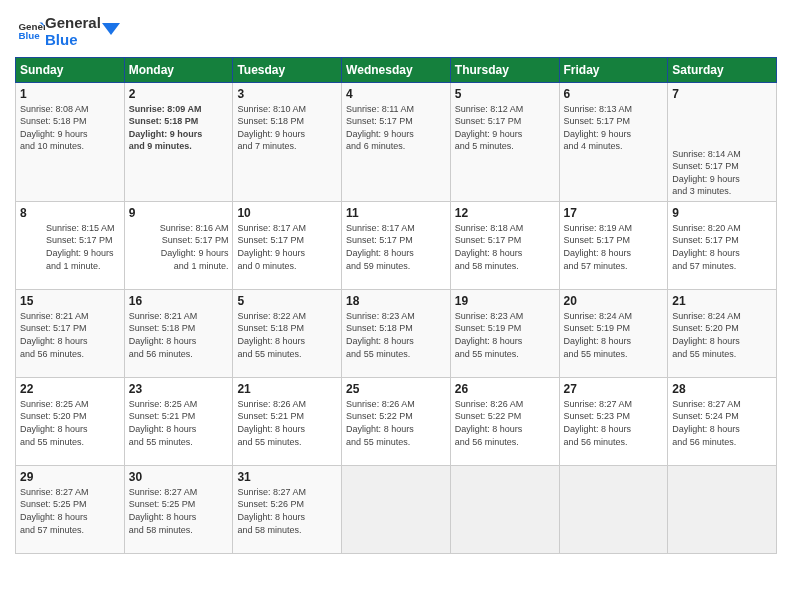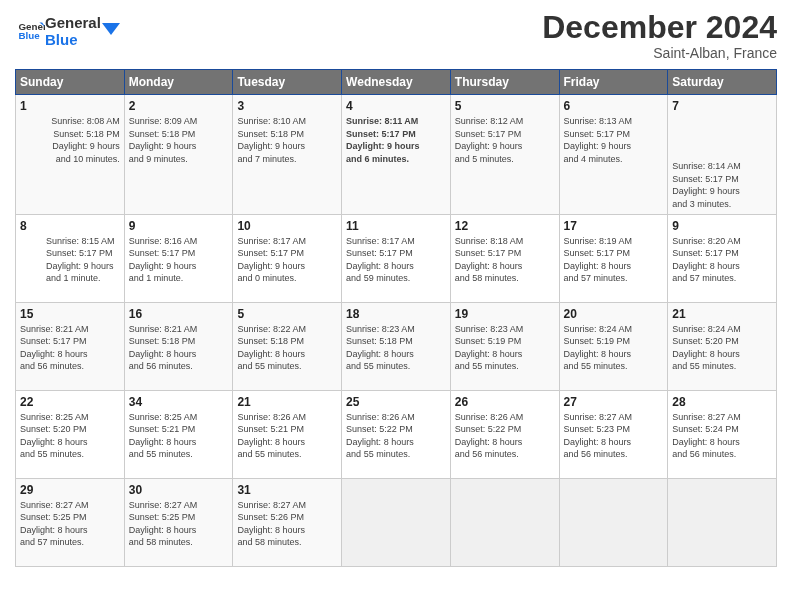--- a/index.html
+++ b/index.html
@@ -44,21 +44,21 @@
     .subtitle {
       font-size: 14px;
       color: #555;
     }
     .calendar {
       width: 100%;
       border-collapse: collapse;
       table-layout: fixed;
     }
     .calendar th {
-      background: #737373;
+      background: #15803d;
       color: #fff;
       font-size: 12px;
       font-weight: bold;
       padding: 5px 4px;
       text-align: left;
       border: 1px solid #1a4a99;
     }
     .calendar td {
       border: 1px solid #ccc;
       vertical-align: top;
@@ -102,64 +102,60 @@
         <polygon points="32,8 40,14 36,8" fill="#1a73e8"></polygon>
       </svg>
       <div style="display:flex;flex-direction:column;margin-left:0;">
         <div style="font-size:15px;font-weight:bold;color:#333;line-height:1.15;">General</div>
         <div style="font-size:15px;font-weight:bold;color:#1a73e8;line-height:1.15;">Blue</div>
       </div>
       <svg width="18" height="18" viewBox="0 0 18 18" style="margin-left:1px;margin-top:-10px;">
         <polygon points="0,6 18,6 9,18" fill="#1a73e8"></polygon>
       </svg>
     </div>
-    <div class="title-block">
-      <div class="month-title">December 2024</div>
-      <div class="subtitle">Saint-Alban, France</div>
-    </div>
   </div>
 
   <table class="calendar">
     <thead>
       <tr>
         <th>Sunday</th>
         <th>Monday</th>
         <th>Tuesday</th>
         <th>Wednesday</th>
         <th>Thursday</th>
         <th>Friday</th>
         <th>Saturday</th>
       </tr>
     </thead>
     <tbody id="calendar-body">
     <tr>
           <td>
             <span class="day-num">1</span>
-            <div class="day-info" style="white-space: pre-line; text-align: right;">Sunrise: 8:08 AM
+            <div class="day-info" style="white-space: pre-line;">Sunrise: 8:08 AM
 Sunset: 5:18 PM
 Daylight: 9 hours
 and 10 minutes.</div>
           </td>
           <td>
             <span class="day-num">2</span>
-            <div class="day-info" style="white-space: pre-line;">Sunrise: 8:09 AM
+            <div class="day-info" style="white-space: pre-line; font-weight: bold;">Sunrise: 8:09 AM
 Sunset: 5:18 PM
 Daylight: 9 hours
 and 9 minutes.</div>
           </td>
           <td>
             <span class="day-num">3</span>
             <div class="day-info" style="white-space: pre-line;">Sunrise: 8:10 AM
 Sunset: 5:18 PM
 Daylight: 9 hours
 and 7 minutes.</div>
           </td>
           <td>
             <span class="day-num">4</span>
-            <div class="day-info" style="white-space: pre-line; font-weight: bold;">Sunrise: 8:11 AM
+            <div class="day-info" style="white-space: pre-line;">Sunrise: 8:11 AM
 Sunset: 5:17 PM
 Daylight: 9 hours
 and 6 minutes.</div>
           </td>
           <td>
             <span class="day-num">5</span>
             <div class="day-info" style="white-space: pre-line;">Sunrise: 8:12 AM
 Sunset: 5:17 PM
 Daylight: 9 hours
 and 5 minutes.</div>
@@ -182,21 +178,21 @@
         <tr>
           <td>
             <span class="day-num">8</span>
             <div class="day-info" style="white-space: pre-line; margin-left: 26px;">Sunrise: 8:15 AM
 Sunset: 5:17 PM
 Daylight: 9 hours
 and 1 minute.</div>
           </td>
           <td>
             <span class="day-num">9</span>
-            <div class="day-info" style="white-space: pre-line;">Sunrise: 8:16 AM
+            <div class="day-info" style="white-space: pre-line; text-align: right;">Sunrise: 8:16 AM
 Sunset: 5:17 PM
 Daylight: 9 hours
 and 1 minute.</div>
           </td>
           <td>
             <span class="day-num">10</span>
             <div class="day-info" style="white-space: pre-line;">Sunrise: 8:17 AM
 Sunset: 5:17 PM
 Daylight: 9 hours
 and 0 minutes.</div>
@@ -283,21 +279,21 @@
         </tr>
         <tr>
           <td>
             <span class="day-num">22</span>
             <div class="day-info" style="white-space: pre-line;">Sunrise: 8:25 AM
 Sunset: 5:20 PM
 Daylight: 8 hours
 and 55 minutes.</div>
           </td>
           <td>
-            <span class="day-num">34</span>
+            <span class="day-num">23</span>
             <div class="day-info" style="white-space: pre-line;">Sunrise: 8:25 AM
 Sunset: 5:21 PM
 Daylight: 8 hours
 and 55 minutes.</div>
           </td>
           <td>
             <span class="day-num">21</span>
             <div class="day-info" style="white-space: pre-line;">Sunrise: 8:26 AM
 Sunset: 5:21 PM
 Daylight: 8 hours

